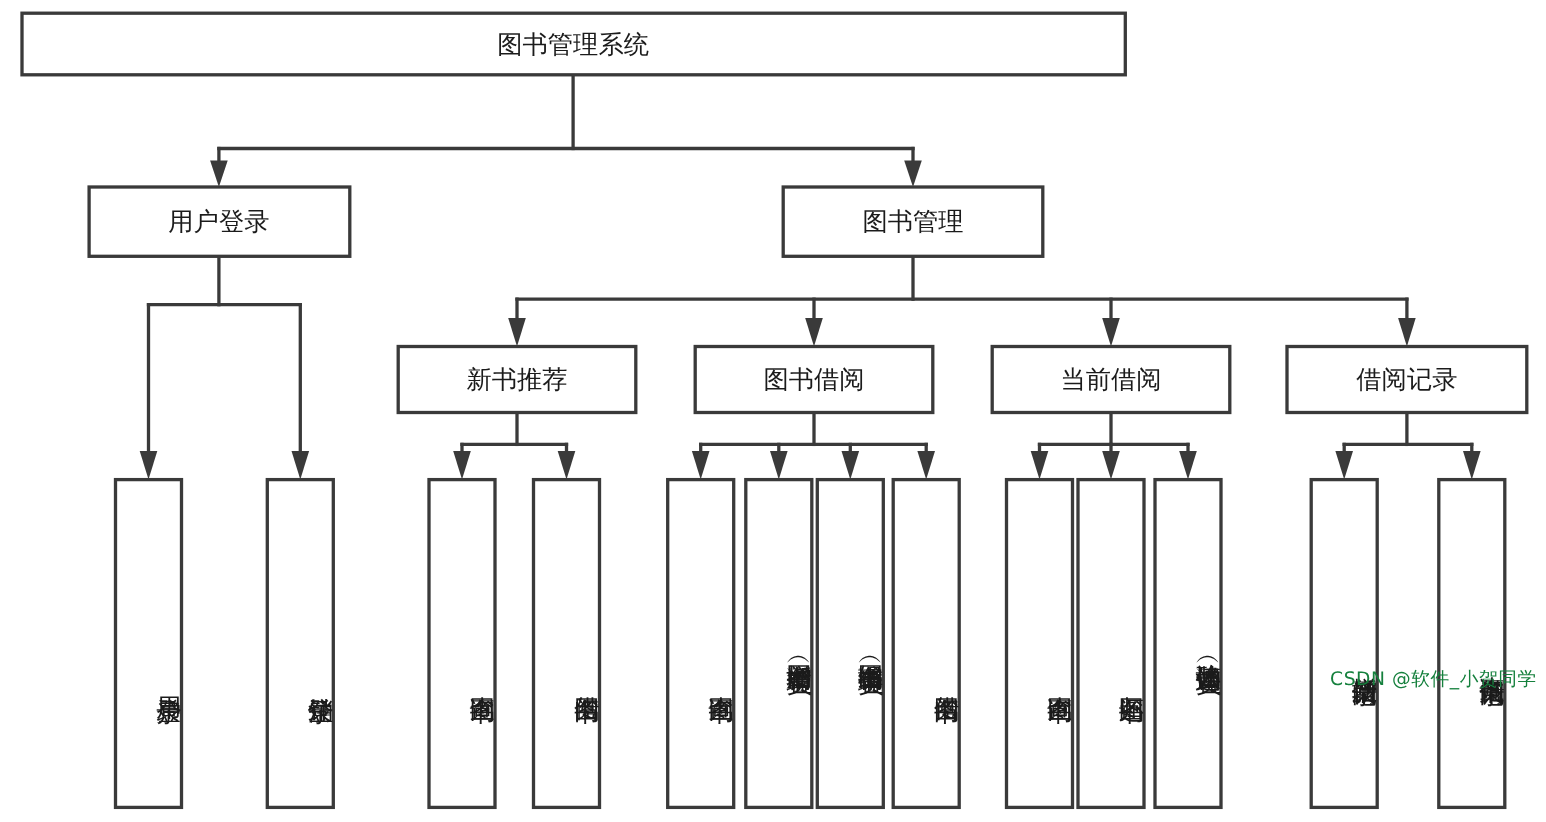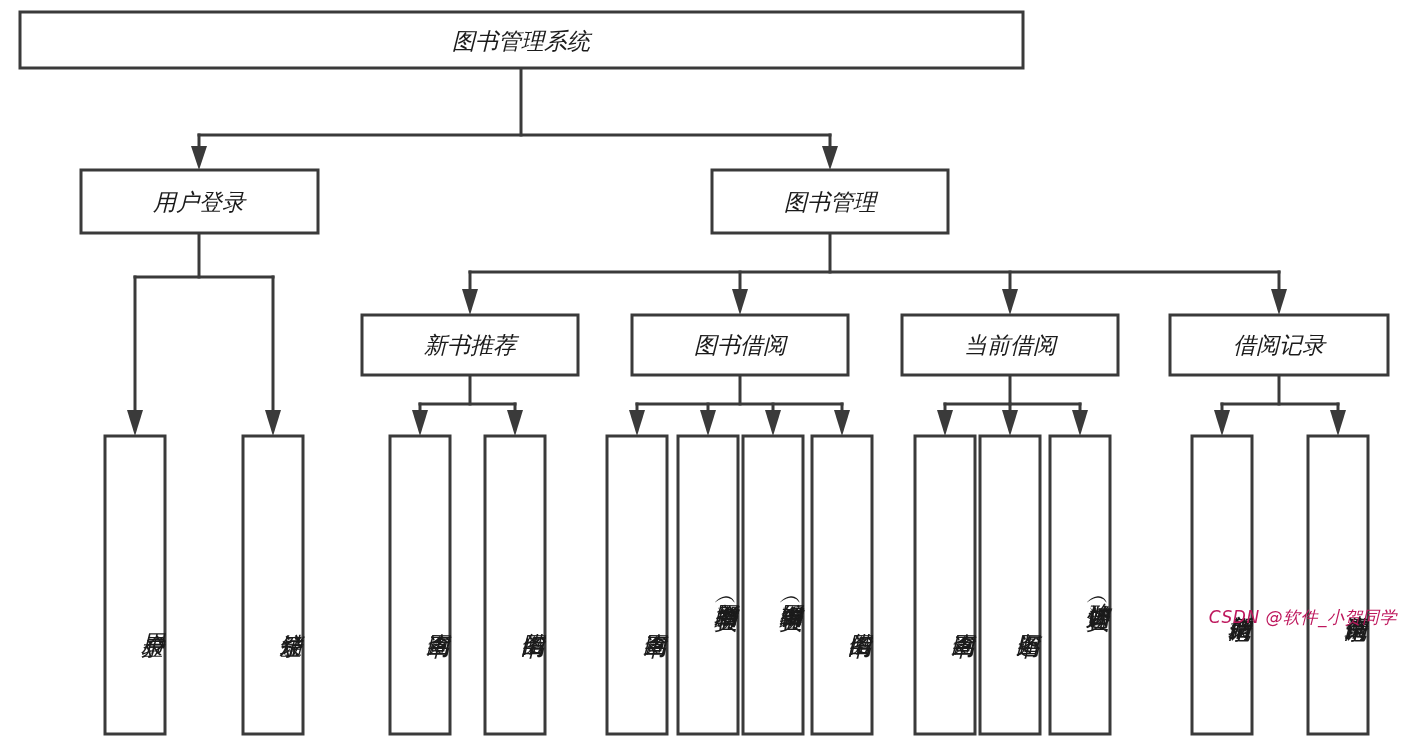--- a/index.html
+++ b/index.html
@@ -10,21 +10,20 @@
   body {
     width: 1405px;
     height: 747px;
     font-family: "DejaVu Sans", "Liberation Sans", sans-serif;
     overflow: hidden;
   }
   #diagram-root {
     position: relative;
     width: 1405px;
     height: 633px;
-    font-style: italic;
   }
   svg.diagram-canvas {
     position: absolute;
     top: 0;
     left: 0;
     width: 1405px;
     height: 747px;
     display: block;
   }
   .node-box {
@@ -63,21 +62,21 @@
     letter-spacing: 1px;
     white-space: nowrap;
     pointer-events: none;
   }
   .watermark {
     position: absolute;
     right: 8px;
     bottom: 4px;
     font-family: "DejaVu Sans", "Liberation Sans", sans-serif;
     font-size: 17px;
-    color: #be185d;
+    color: #15803d;
     letter-spacing: 0.5px;
     white-space: nowrap;
   }
 </style>
 </head>
 <body>
 
 <div id="diagram-root">
 
   <svg class="diagram-canvas" viewBox="0 0 1405 747">

